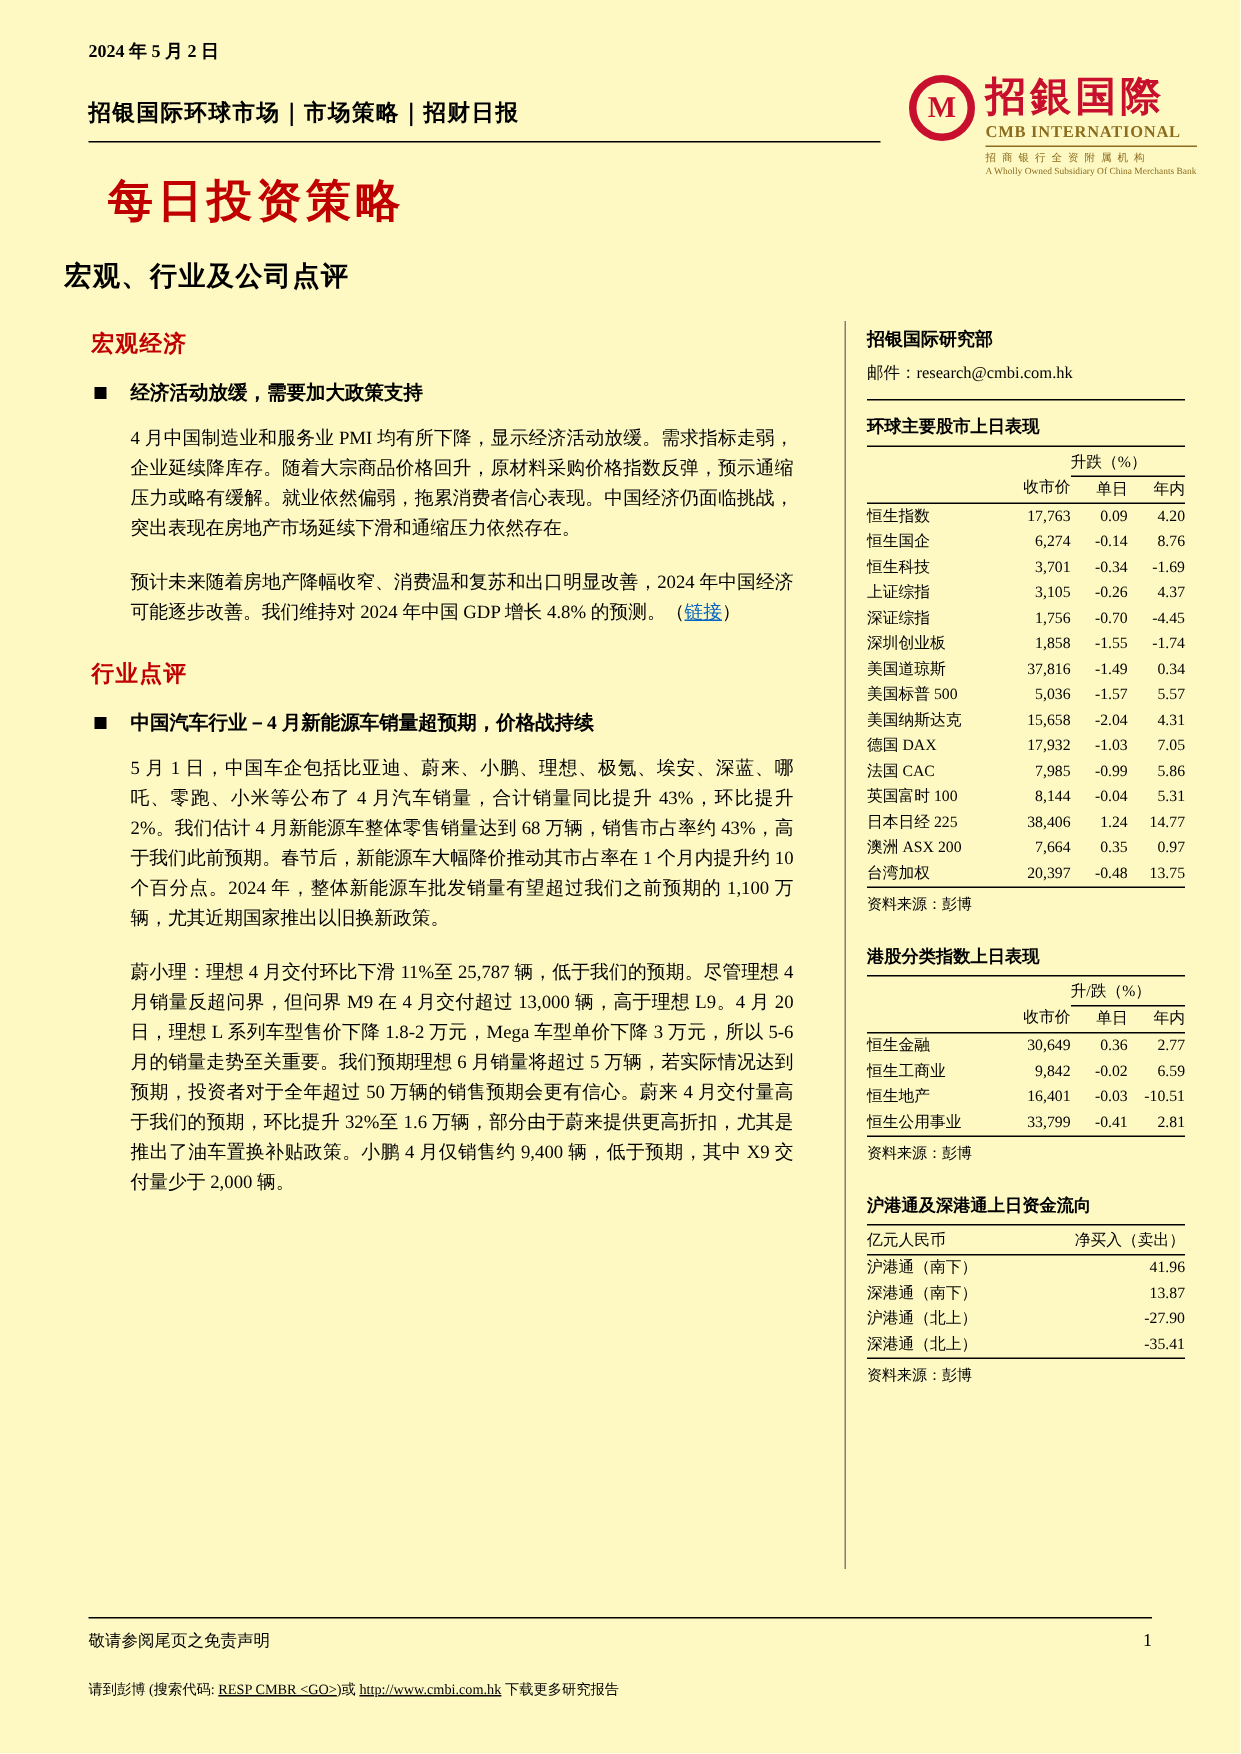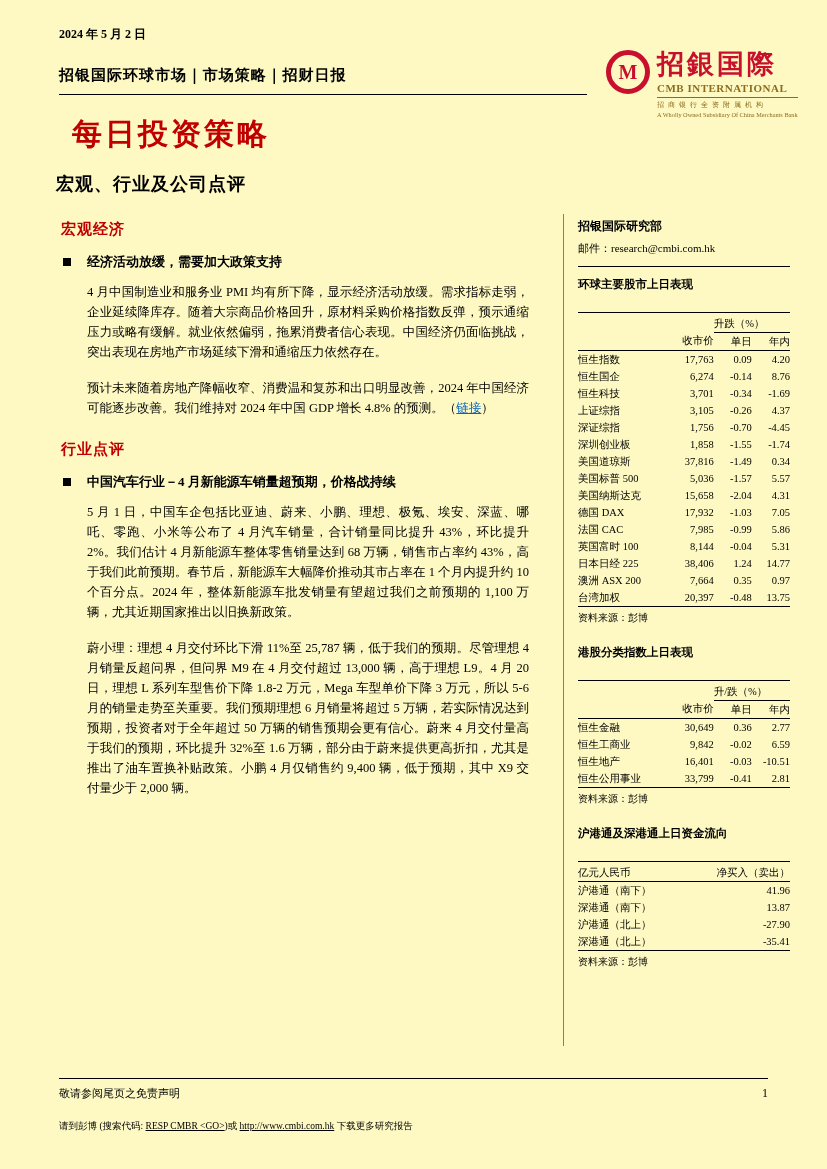--- a/index.html
+++ b/index.html
@@ -23,41 +23,41 @@
   }
   .logo-circle span{color:#C8102E;font-weight:bold;font-size:20px;line-height:1;}
   .logo-right{flex:1;}
   .logo-cn{color:#C8102E;font-weight:bold;font-size:27px;line-height:1.1;letter-spacing:3px;white-space:nowrap;}
   .logo-en{color:#8C6D1F;font-weight:bold;font-size:11px;letter-spacing:0.5px;margin-top:2px;white-space:nowrap;}
   .logo-rule{border-top:1px solid #8C6D1F;margin:3px 0 2px 0;}
   .logo-tag-cn{color:#8C6D1F;font-size:7px;letter-spacing:4px;white-space:nowrap;}
   .logo-tag-en{color:#8C6D1F;font-size:6.3px;white-space:nowrap;margin-top:1px;}
   
   .doc-title{position:absolute;top:114px;left:58px;font-size:30px;font-weight:bold;color:#C00000;letter-spacing:3px;margin-left:14px;}
-  .doc-subtitle{position:absolute;top:172px;left:56px;font-size:18px;font-weight:bold;letter-spacing:1px;}
+  .doc-subtitle{position:absolute;top:172px;left:43px;font-size:18px;font-weight:bold;letter-spacing:1px;}
   
   .columns{position:absolute;top:214px;left:59px;width:731px;display:flex;}
   .col-left{width:505px;min-height:832px;padding-right:34px;border-right:1px solid #7f7f7f;box-sizing:border-box;}
   .col-right{flex:1;padding-left:14px;box-sizing:border-box;}
   .sec-heading{color:#C00000;font-size:15px;font-weight:bold;margin:6px 0 14px 2px;letter-spacing:1px;}
   .sec-heading.second{margin-top:22px;}
   .bullet{display:flex;align-items:flex-start;margin:0 0 10px 4px;}
   .bullet-sq{width:8px;height:8px;background:#000;margin:5px 16px 0 0;flex:0 0 auto;}
   .bullet-title{font-weight:bold;font-size:13px;line-height:1.45;}
   .para{
     font-size:12.5px;line-height:20px;text-align:justify;
     margin:0 0 16px 28px;
   }
   .link{color:#0563C1;text-decoration:underline;cursor:pointer;}
   
   .sb-dept{font-weight:bold;font-size:12px;margin:4px 0 6px 0;}
   .sb-email{font-size:11px;margin-bottom:10px;}
   .sb-email a{color:#000;text-decoration:none;}
   .sb-rule{border-top:1px solid #000;margin:0 0 10px 0;}
-  .tbl-title{font-weight:bold;font-size:11.5px;padding-bottom:20px;border-bottom:1px solid #000;margin:0 0 2px 0;}
+  .tbl-title{font-weight:bold;font-size:11.5px;padding-bottom:5px;border-bottom:1px solid #000;margin:0 0 2px 0;}
   table.sb{width:100%;border-collapse:collapse;font-size:10.5px;border-bottom:1px solid #000;}
   table.sb thead{border-bottom:1px solid #000;}
   table.sb td{padding:1.5px 0;line-height:14px;}
   table.sb td.num{text-align:right;}
   table.sb td.name{text-align:left;}
   table.sb .grp{text-align:left;border-bottom:1px solid #000;}
   .src{font-size:10px;margin:4px 0 20px 0;}
   
   .footer{position:absolute;left:59px;width:709px;top:1078px;border-top:1px solid #000;padding-top:7px;}
   .f-line1{display:flex;justify-content:space-between;font-size:11px;text-align:center;}

